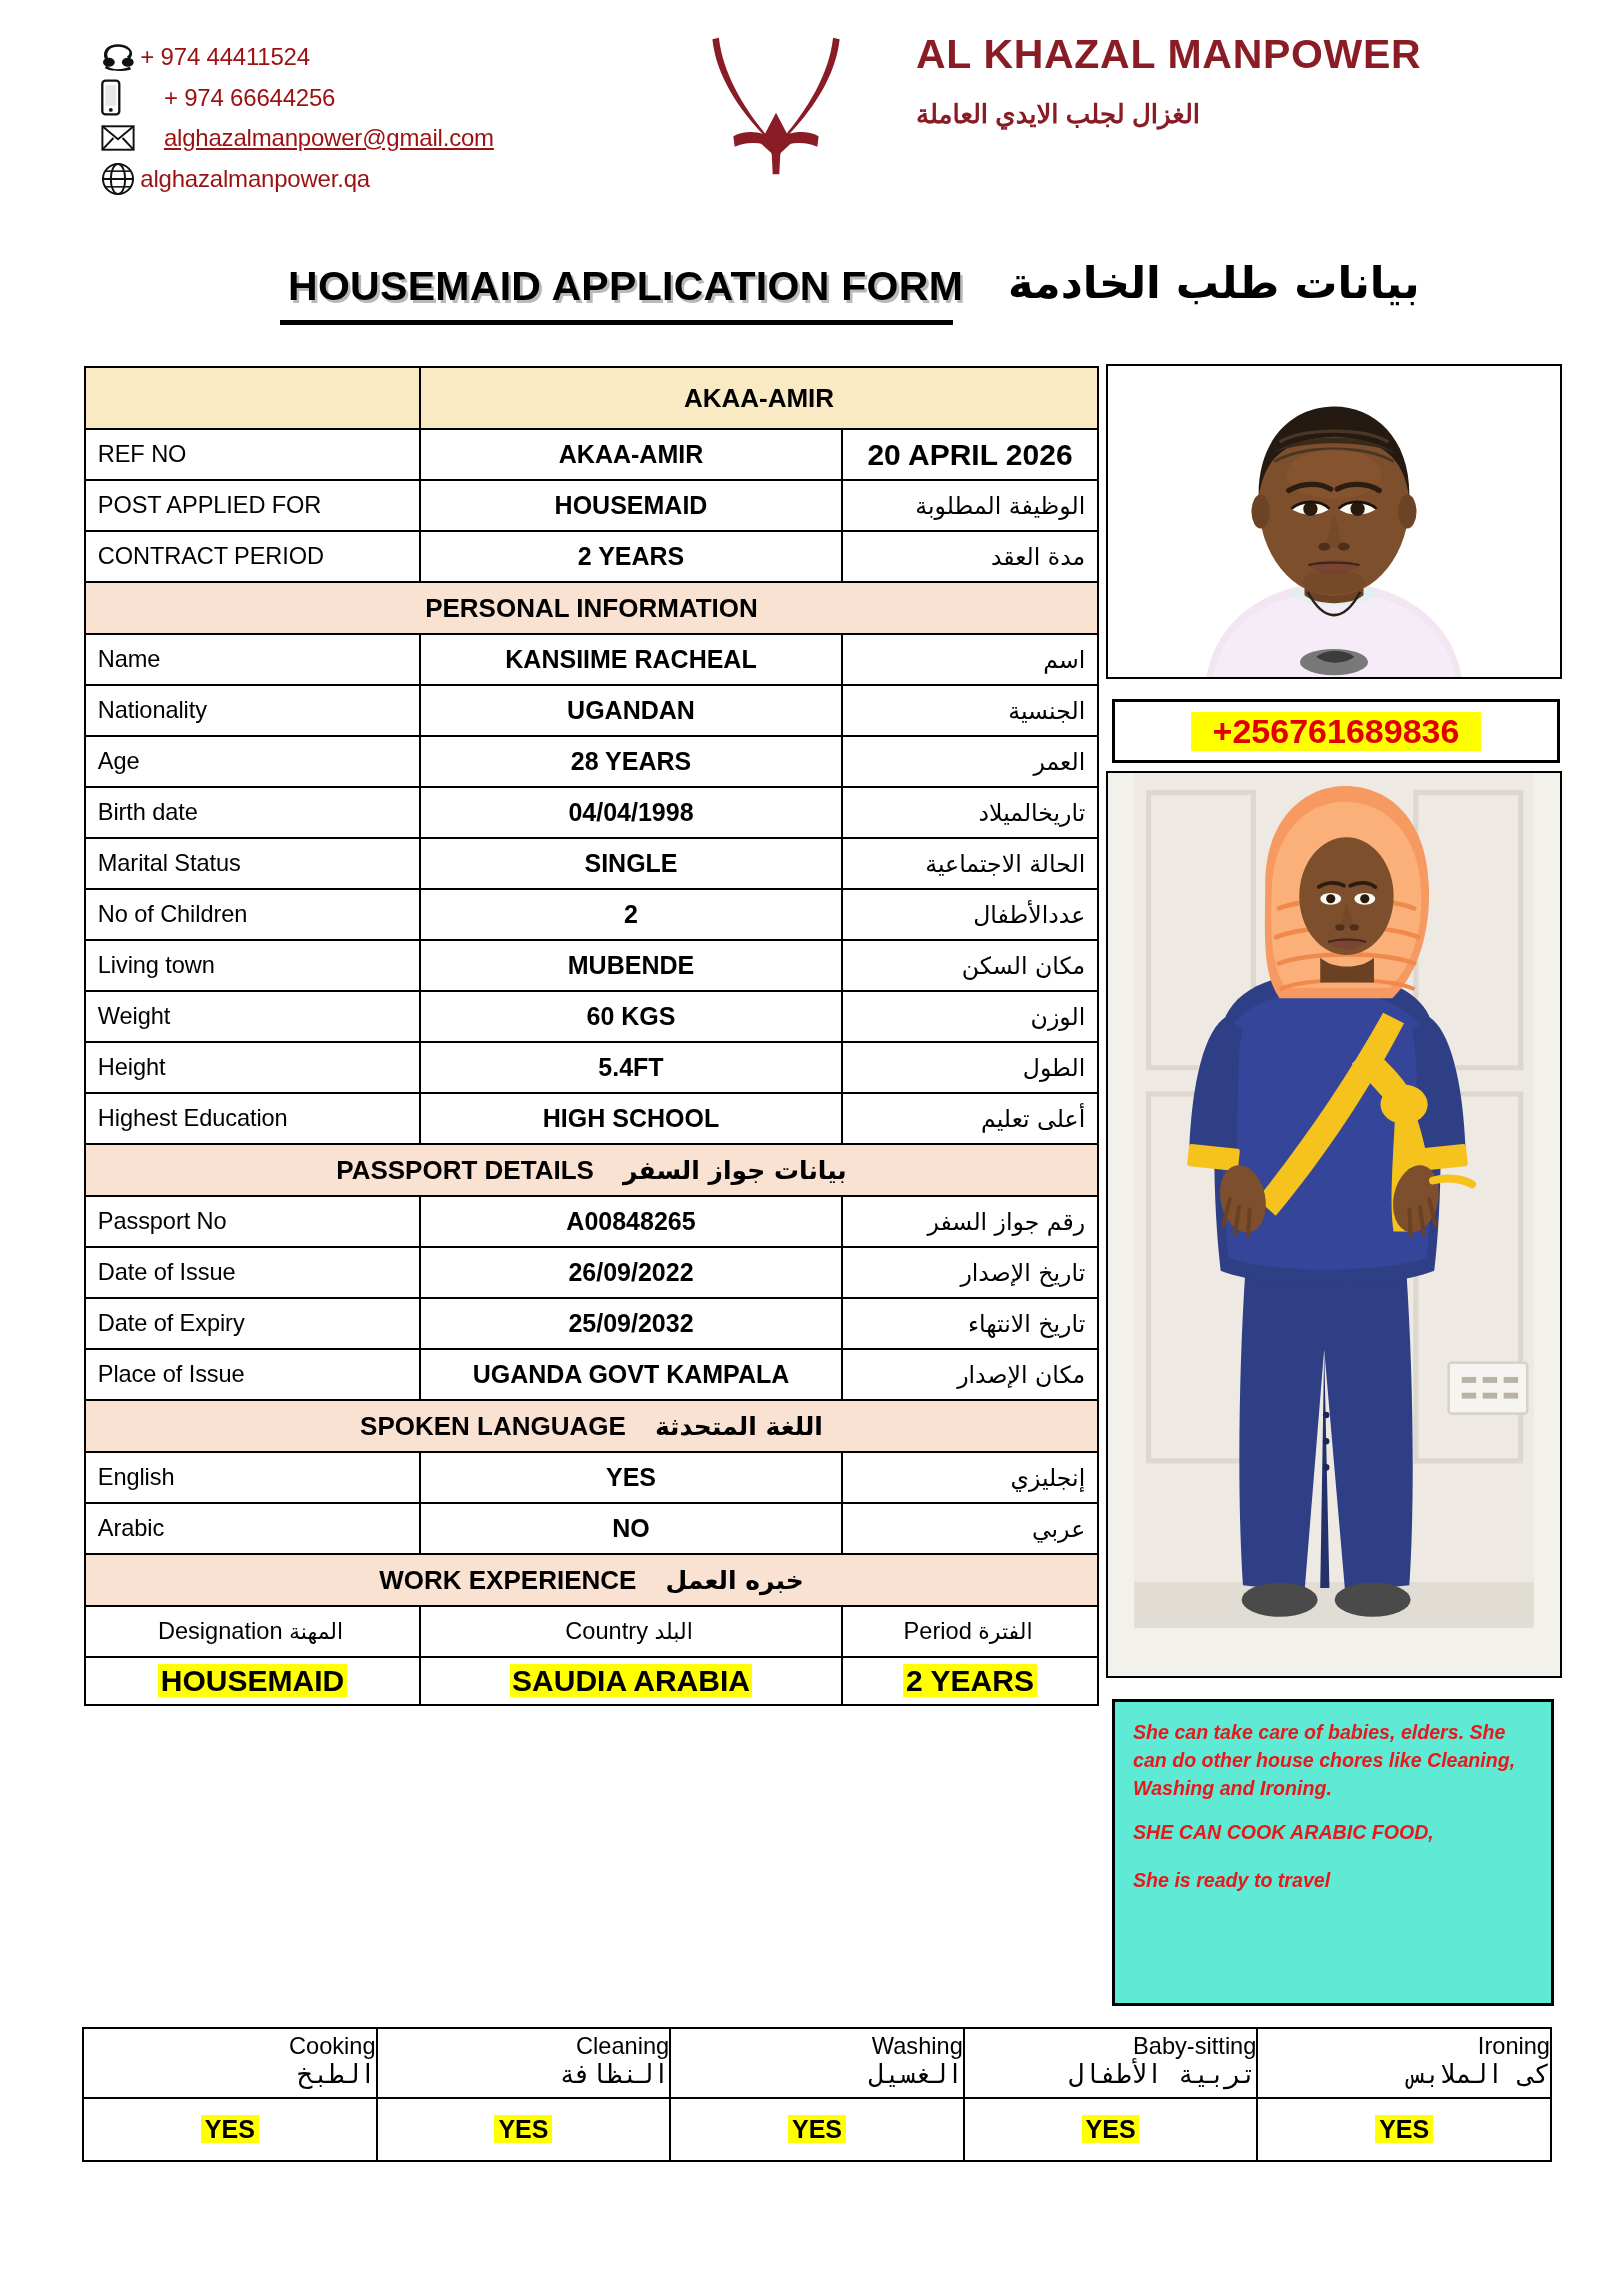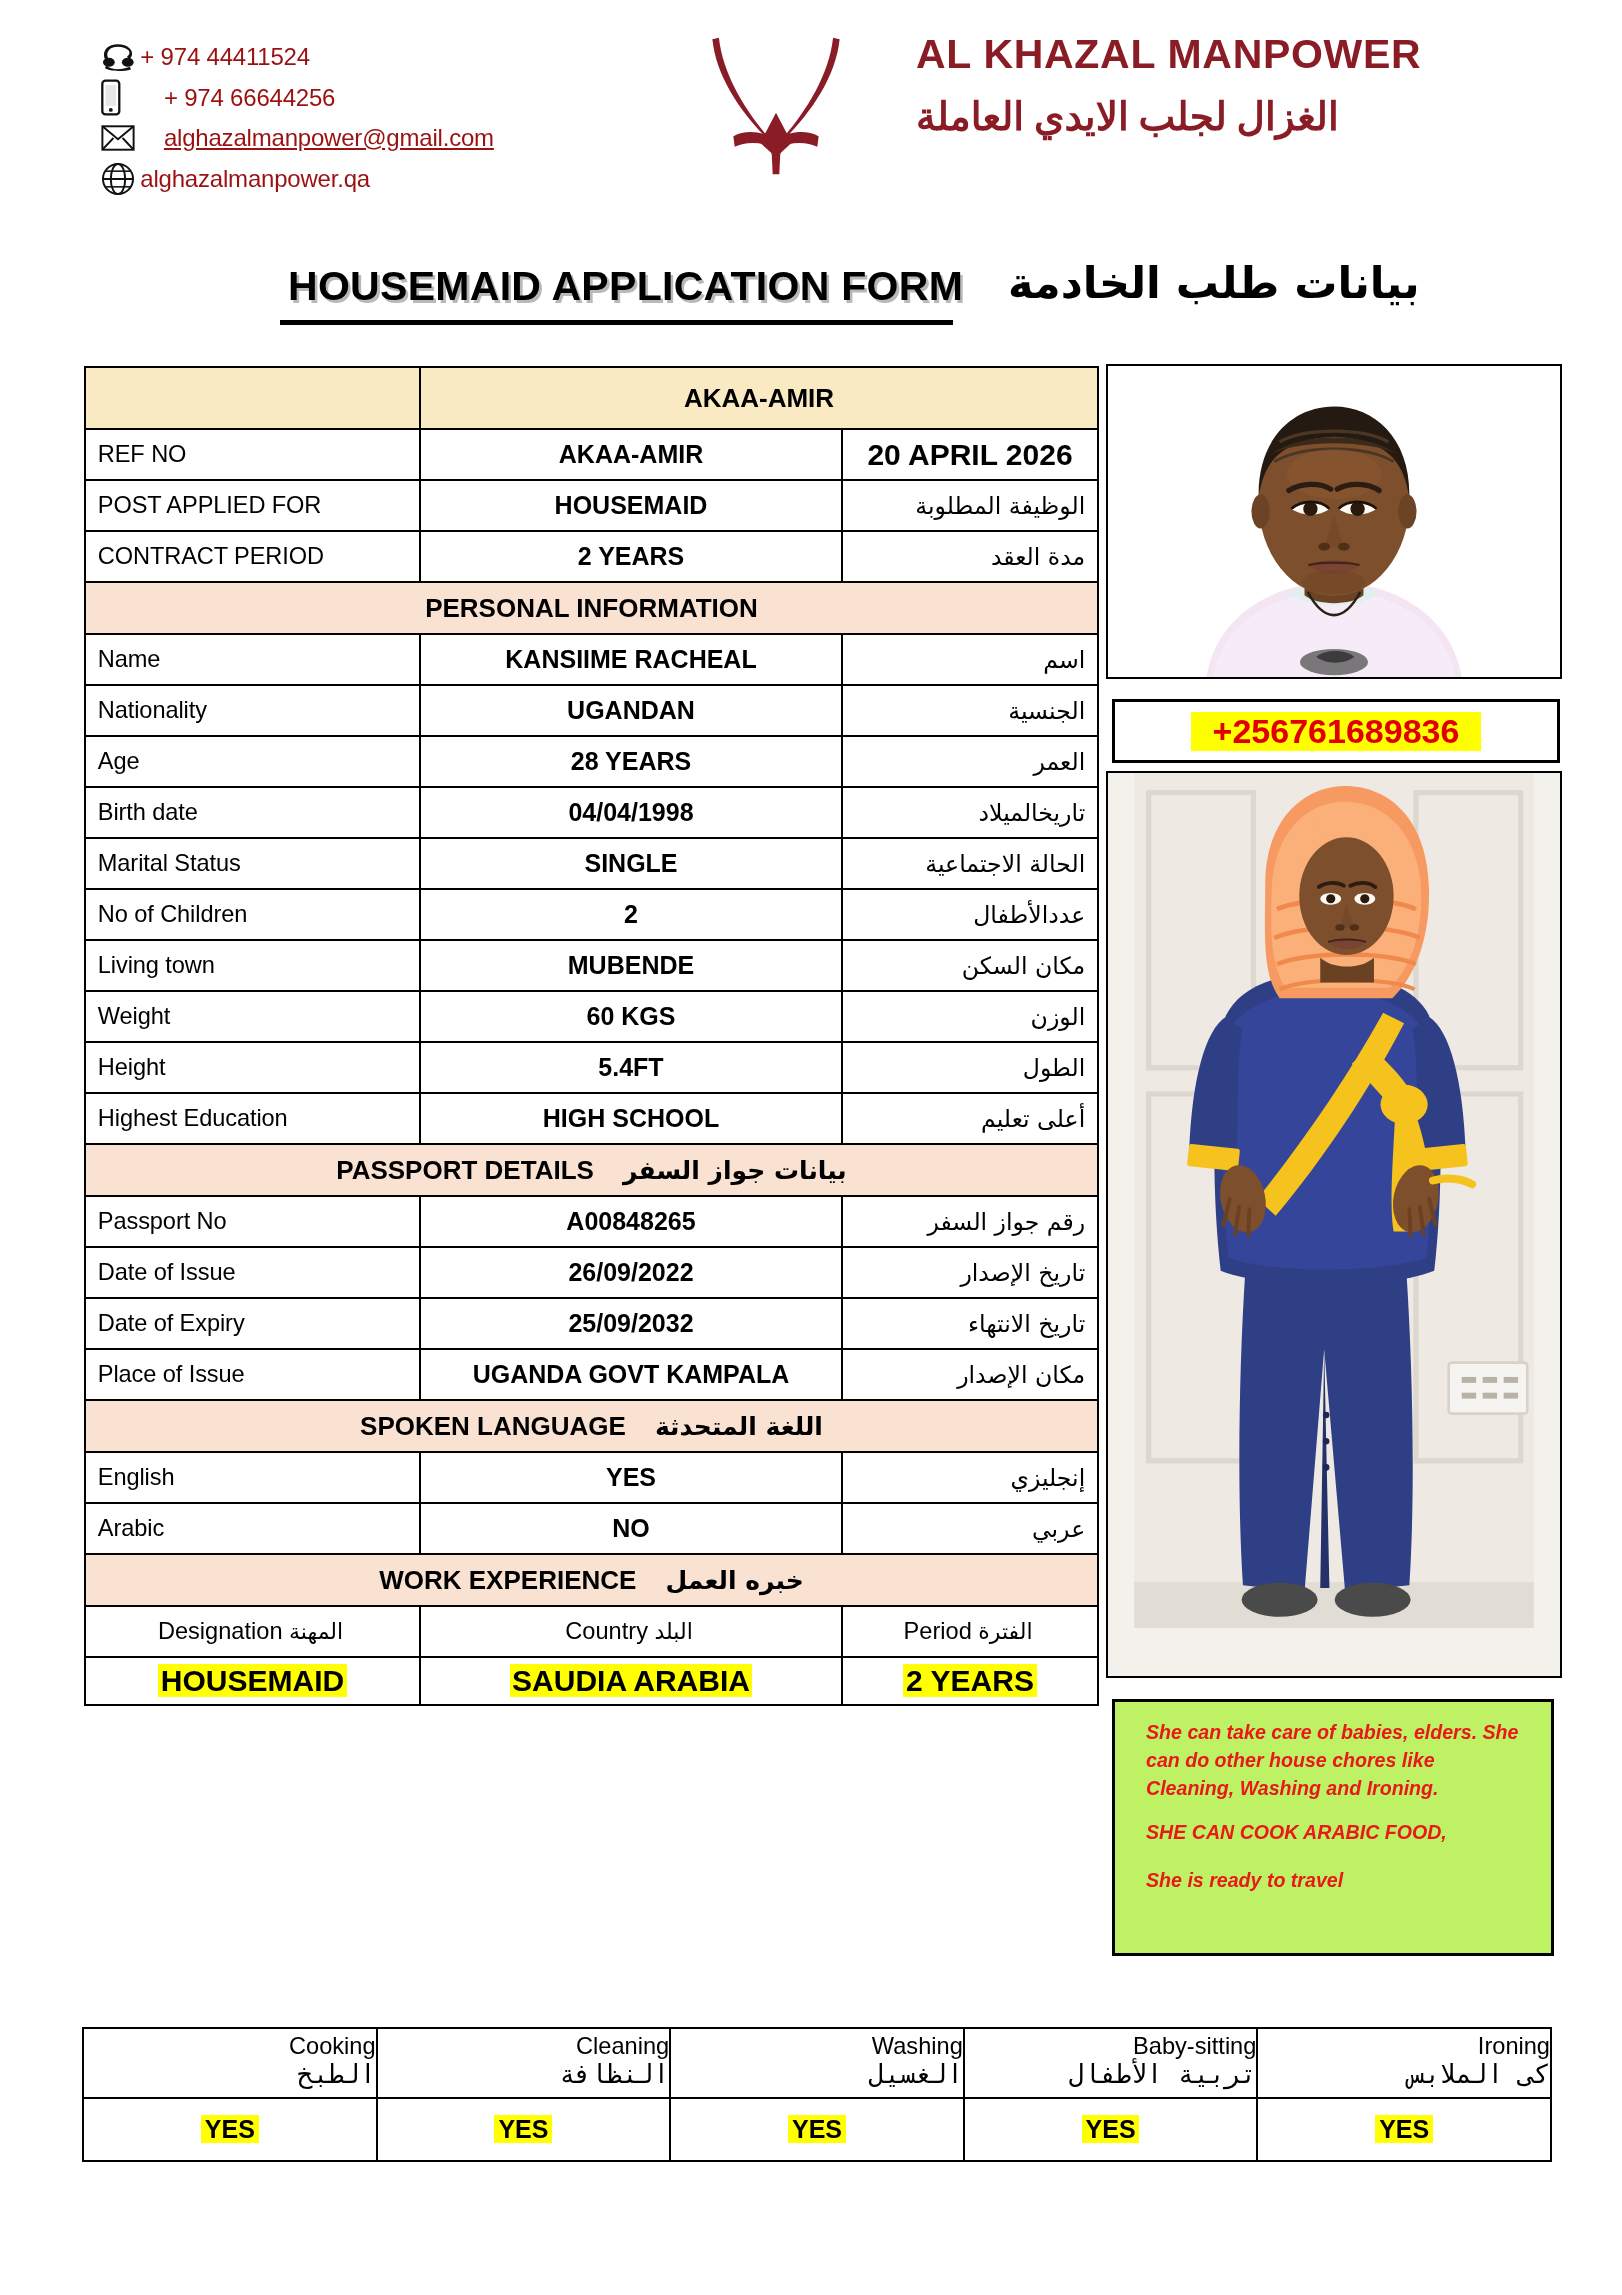--- a/index.html
+++ b/index.html
@@ -24,22 +24,22 @@
   .c-row.r1{position:absolute;left:3.3px;top:0px;}
   .c-row.r2{position:absolute;left:3.3px;top:41px;}
   .c-row.r3{position:absolute;left:3.3px;top:81px;justify-content:center;}
   .c-row.r4{position:absolute;left:3.3px;top:122px;}
   .c-row.r2 .c-txt,.c-row.r3 .c-txt{padding-left:23.6px;}
 
   .logo-wrap{position:absolute;left:694px;top:26px;width:164px;height:151px;}
   .brand{position:absolute;left:916px;top:33px;width:654px;text-align:left;}
   .brand-en{font-size:41px;font-weight:bold;color:#8a1c26;letter-spacing:0.7px;
             font-family:"Liberation Sans", sans-serif;line-height:1.05;}
-  .brand-ar{font-size:39px;font-weight:bold;color:#8a1c26;direction:rtl;
-            font-family:Liberation Serif, serif;line-height:1.3;margin-top:16px;}
+  .brand-ar{font-size:26px;font-weight:bold;color:#8a1c26;direction:rtl;
+            font-family:Liberation Sans, sans-serif;line-height:1.3;margin-top:22px;}
 
   
   .title-block{position:absolute;left:0;top:262px;width:1623px;height:79px;}
   .title-en{position:absolute;left:288px;top:1.3px;font-size:41px;font-weight:bold;
             letter-spacing:0.3px;text-shadow:2.6px 2.6px 0 #b9b9b9;
             font-family:"Liberation Sans", sans-serif;}
   .title-ar{position:absolute;left:1008px;top:-3.9px;font-size:43px;font-weight:bold;
             direction:rtl;font-family:"DejaVu Sans", sans-serif;}
   .title-rule{position:absolute;left:280px;top:58px;width:673px;height:4.6px;background:#000;}
 
@@ -78,22 +78,22 @@
   
   .photo1{position:absolute;left:1106px;top:364px;width:452px;height:311px;
           border:2.6px solid #000;background:#fff;overflow:hidden;}
   .phonebox{position:absolute;left:1112px;top:699px;width:442px;height:58px;
             border:3.3px solid #000;display:flex;align-items:center;justify-content:center;
             background:#fff;}
   .phonebox span{background:#ffff00;color:#e00000;font-size:34px;font-weight:bold;
                  padding:0 22px;font-family:"Liberation Sans", sans-serif;}
   .photo2{position:absolute;left:1106px;top:771px;width:452px;height:903px;
           border:2.6px solid #000;background:#fff;overflow:hidden;}
-  .notebox{position:absolute;left:1112px;top:1699px;width:442px;height:257px;
-           border:3.3px solid #000;background:#bef264;padding:17px 31px;box-sizing:border-box;}
+  .notebox{position:absolute;left:1112px;top:1699px;width:442px;height:307px;
+           border:3.3px solid #000;background:#5eead4;padding:17px 18px;box-sizing:border-box;}
   .notebox p{margin:0 0 17px 0;color:#e8181b;font-size:19.6px;font-style:italic;
              font-weight:bold;line-height:1.42;font-family:"Liberation Sans", sans-serif;}
   .notebox p.tight{margin-bottom:19.6px;}
 
   
   .stable{position:absolute;left:82px;top:2027px;width:1470px;
           border-collapse:collapse;table-layout:fixed;}
   .stable td{border:2px solid #000;text-align:center;vertical-align:middle;}
   .stable .sh{height:68px;padding:0 0;text-align:right;}
   .stable .sv{height:59px;}

